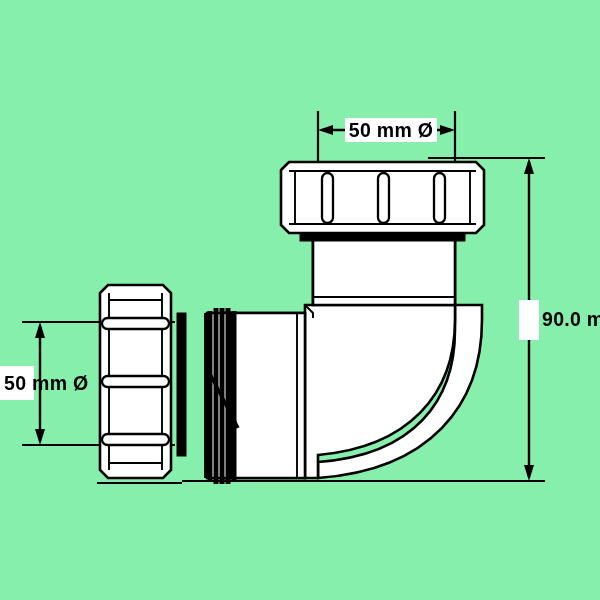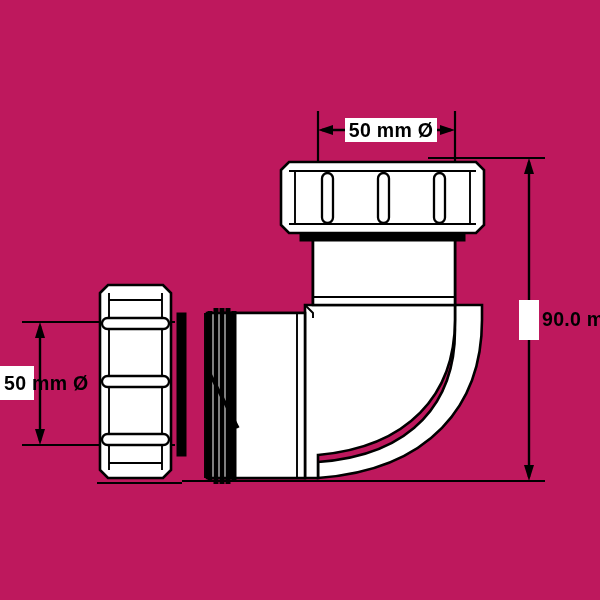--- a/index.html
+++ b/index.html
@@ -11,21 +11,21 @@
   body {
     width: 600px;
     height: 600px;
     overflow: hidden;
     font-family: "Liberation Sans", sans-serif;
   }
   #drawing-root {
     position: relative;
     width: 600px;
     height: 600px;
-    background: #be185d;
+    background: #86efac;
   }
   svg#technical-drawing {
     display: block;
     width: 600px;
     height: 600px;
   }
   .outline {
     fill: #ffffff;
     stroke: #000000;
     stroke-width: 2.6;

